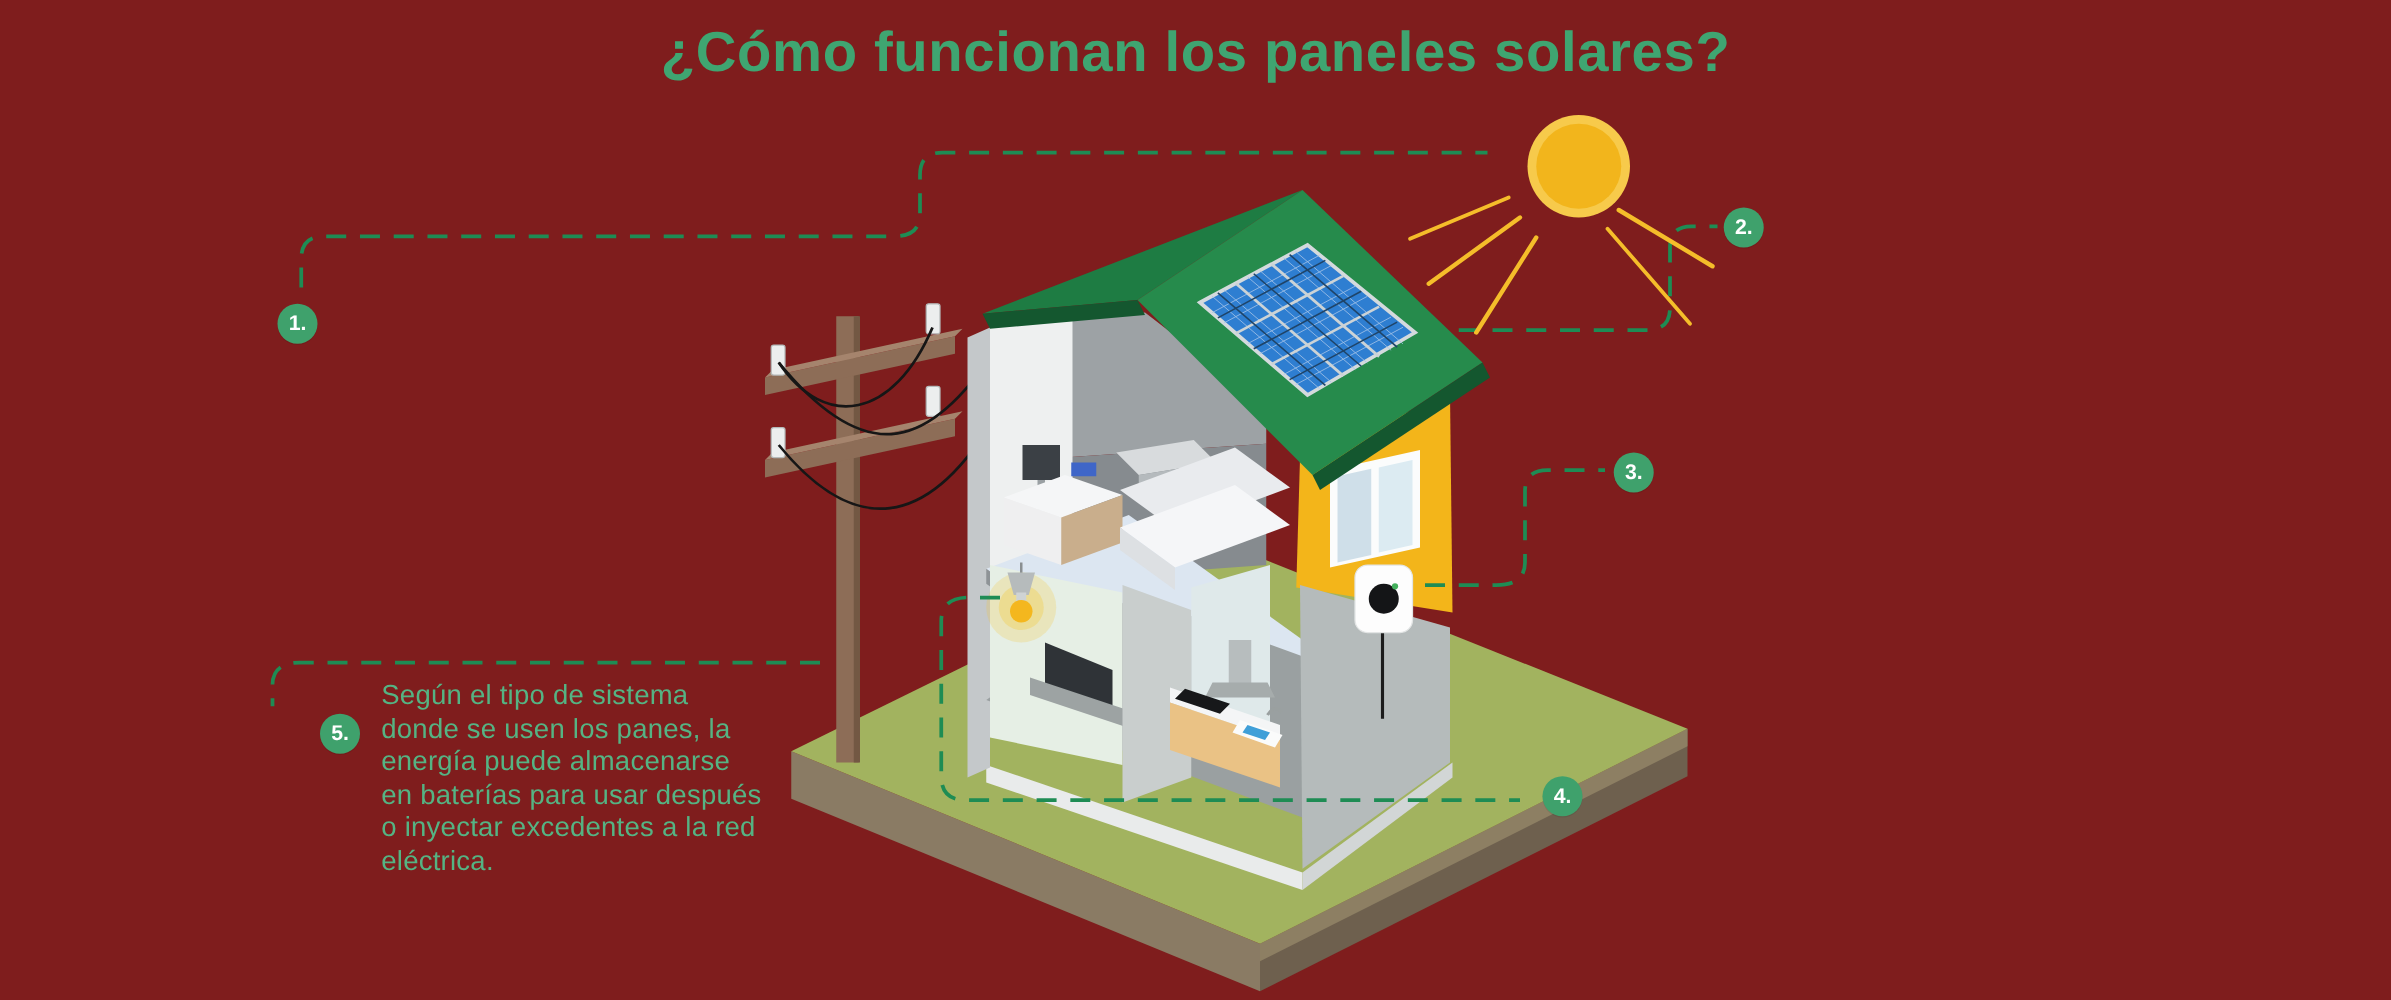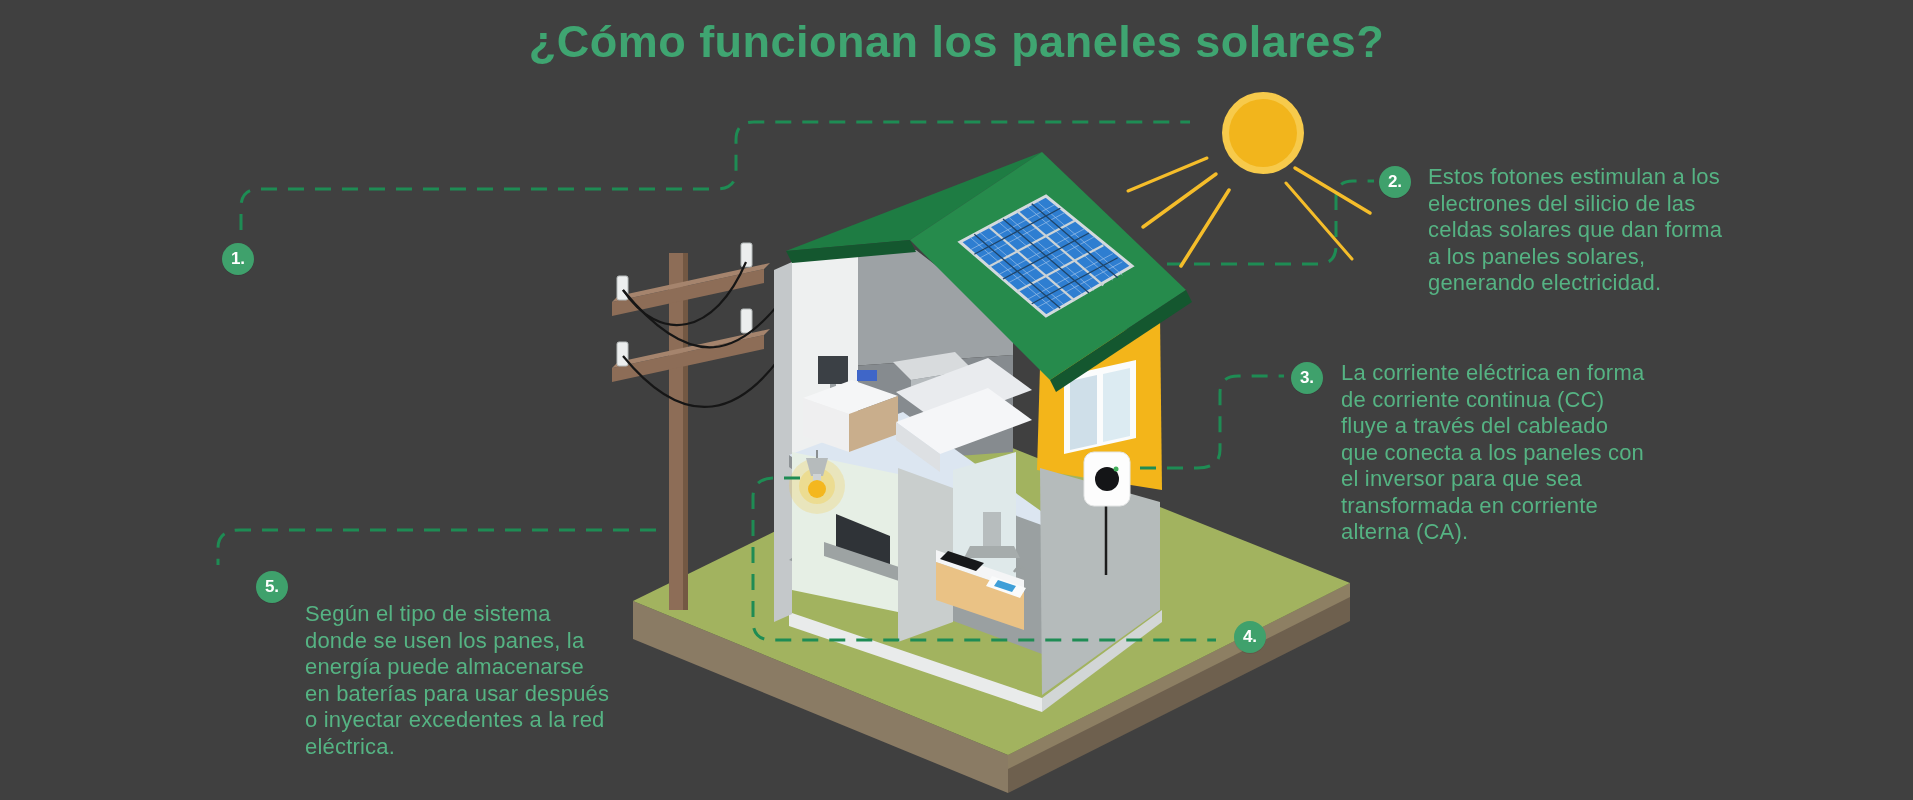--- a/index.html
+++ b/index.html
@@ -1,16 +1,16 @@
 <!DOCTYPE html>
 <html><head>
 <meta charset="utf-8">
 <style>
   html,body{margin:0;padding:0;background:#ffffff;}
-  .stage{position:relative;width:1913px;height:800px;background:#404040;overflow:hidden;
+  .stage{position:relative;width:1913px;height:800px;background:#7f1d1d;overflow:hidden;
          font-family:"Liberation Sans","DejaVu Sans",sans-serif;}
   .title{position:absolute;left:0;right:0;top:16px;text-align:center;
          font-size:45px;font-weight:bold;letter-spacing:.5px;color:#3fa571;}
   .badge{position:absolute;width:32px;height:32px;border-radius:50%;background:#3fa16c;
          color:#ffffff;font-weight:bold;font-size:17px;display:flex;align-items:center;
          justify-content:center;box-shadow:0 1px 0 rgba(0,0,0,.08);}
   .step-text{position:absolute;color:#55b383;font-size:22px;line-height:26.5px;
          letter-spacing:.2px;white-space:pre-line;}
   svg{position:absolute;left:0;top:0;}
 </style>
@@ -191,32 +191,20 @@
       </g>
     </g>
   </svg>
 
   <div class="badge" style="left:222px;top:243px">1.</div>
   <div class="badge" style="left:1379px;top:166px">2.</div>
   <div class="badge" style="left:1291px;top:362px">3.</div>
   <div class="badge" style="left:1234px;top:621px">4.</div>
   <div class="badge" style="left:256px;top:571px">5.</div>
 
-  <div class="step-text" style="left:1428px;top:164px;width:400px">Estos fotones estimulan a los
-electrones del silicio de las
-celdas solares que dan forma
-a los paneles solares,
-generando electricidad.</div>
-  <div class="step-text" style="left:1341px;top:360px;width:420px">La corriente eléctrica en forma
-de corriente continua (CC)
-fluye a través del cableado
-que conecta a los paneles con
-el inversor para que sea
-transformada en corriente
-alterna (CA).</div>
-  <div class="step-text" style="left:305px;top:601px;width:420px">Según el tipo de sistema
+  <div class="step-text" style="left:305px;top:543px;width:420px">Según el tipo de sistema
 donde se usen los panes, la
 energía puede almacenarse
 en baterías para usar después
 o inyectar excedentes a la red
 eléctrica.</div>
 
 </div>
 
 </body></html>

